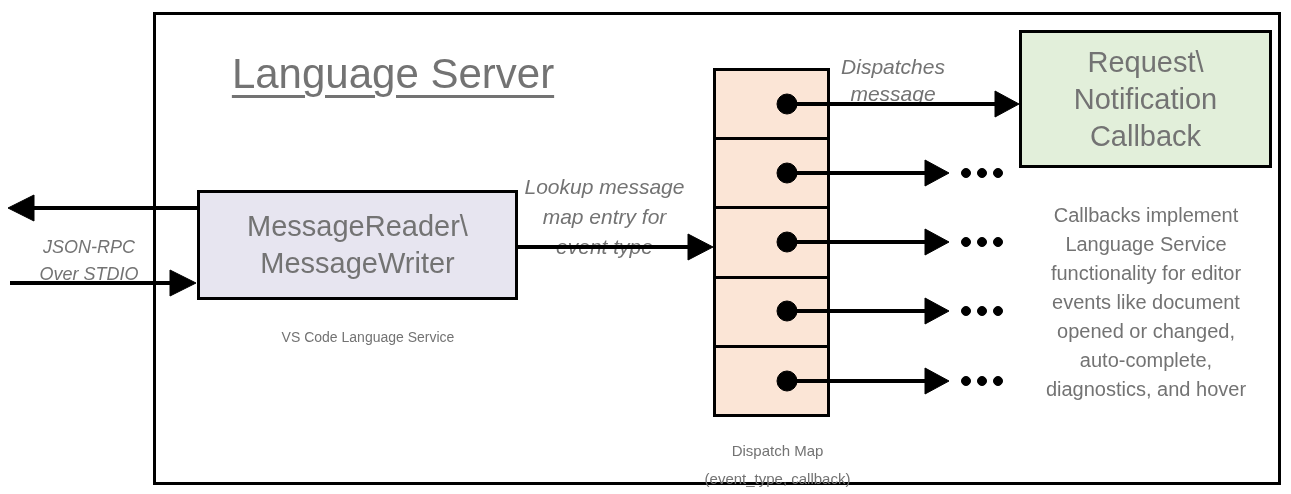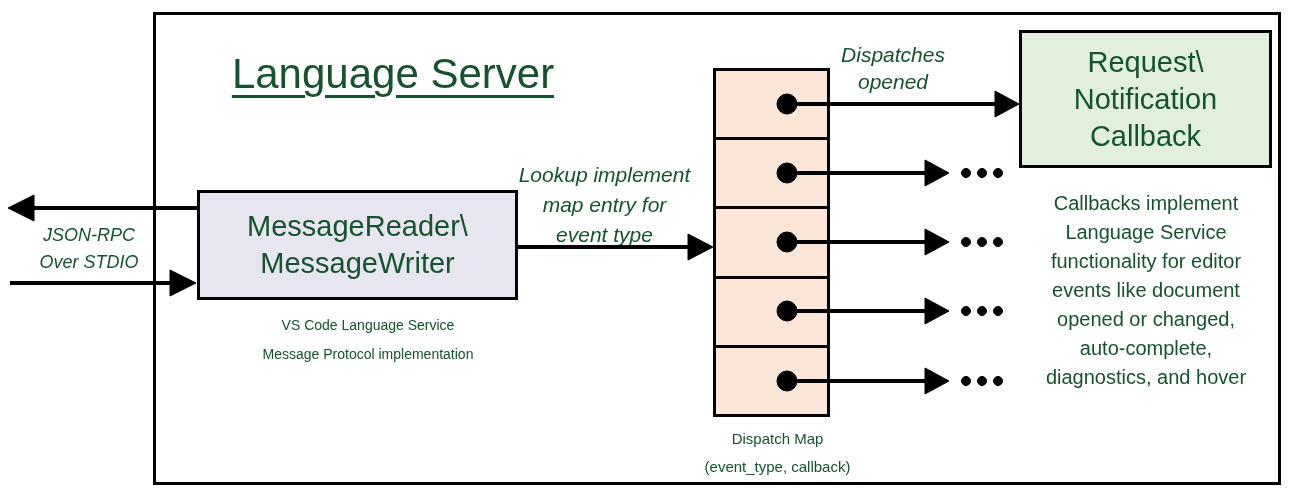--- a/index.html
+++ b/index.html
@@ -3,21 +3,21 @@
 <meta charset="utf-8">
 <style>
   * { margin: 0; padding: 0; box-sizing: border-box; }
   html, body { background: #ffffff; }
   .canvas {
     position: relative;
     width: 1291px;
     height: 494px;
     background: #ffffff;
     font-family: "Liberation Sans", sans-serif;
-    color: #14532d;
+    color: #737373;
     overflow: hidden;
   }
   .outer-box {
     position: absolute;
     left: 153px; top: 12px;
     width: 1128px; height: 473px;
     border: 3px solid #000000;
     background: #ffffff;
     z-index: 1;
   }
@@ -25,21 +25,21 @@
     position: absolute;
     left: 228px; top: 50px; width: 330px;
     font-size: 42px;
     text-align: center;
     text-decoration: underline;
     text-decoration-thickness: 3px;
     text-underline-offset: 7px;
     white-space: nowrap;
     z-index: 2;
   }
-  .label { position: absolute; text-align: center; z-index: 2; }
+  .label { position: absolute; text-align: center; z-index: 2; margin-top: 12px; }
   .label .ln { white-space: nowrap; }
   .italic { font-style: italic; }
 
   .io-label { left: 14px; top: 222px; width: 150px; font-size: 18px; line-height: 27px; }
   .lookup-label { left: 512px; top: 160px; width: 185px; font-size: 21px; line-height: 30px; }
   .dispatches-label { left: 823px; top: 41px; width: 140px; font-size: 21px; line-height: 27px; }
   .dispatch-label { left: 655px; top: 425px; width: 245px; font-size: 15px; line-height: 28px; }
   .message-caption { left: 168px; top: 311px; width: 400px; font-size: 14px; line-height: 29px; }
   .callback-note { left: 996px; top: 189px; width: 300px; font-size: 20px; line-height: 29px; }
 
@@ -98,45 +98,44 @@
     <div class="ln">Over STDIO</div>
   </div>
 
   <div class="node-box message-box">
     <div class="ln">MessageReader\</div>
     <div class="ln">MessageWriter</div>
   </div>
 
   <div class="label message-caption">
     <div class="ln">VS Code Language Service</div>
-    <div class="ln">Message Protocol implementation</div>
   </div>
 
   <div class="label italic lookup-label">
-    <div class="ln">Lookup implement</div>
+    <div class="ln">Lookup message</div>
     <div class="ln">map entry for</div>
     <div class="ln">event type</div>
   </div>
 
   <div class="dispatch-map">
     <div class="cell"></div>
     <div class="cell"></div>
     <div class="cell"></div>
     <div class="cell"></div>
     <div class="cell"></div>
   </div>
 
   <div class="label dispatch-label">
     <div class="ln">Dispatch Map</div>
     <div class="ln">(event_type, callback)</div>
   </div>
 
   <div class="label italic dispatches-label">
     <div class="ln">Dispatches</div>
-    <div class="ln">opened</div>
+    <div class="ln">message</div>
   </div>
 
   <div class="node-box callback-box">
     <div class="ln">Request\</div>
     <div class="ln">Notification</div>
     <div class="ln">Callback</div>
   </div>
 
   <div class="label callback-note">
     <div class="ln">Callbacks implement</div>

